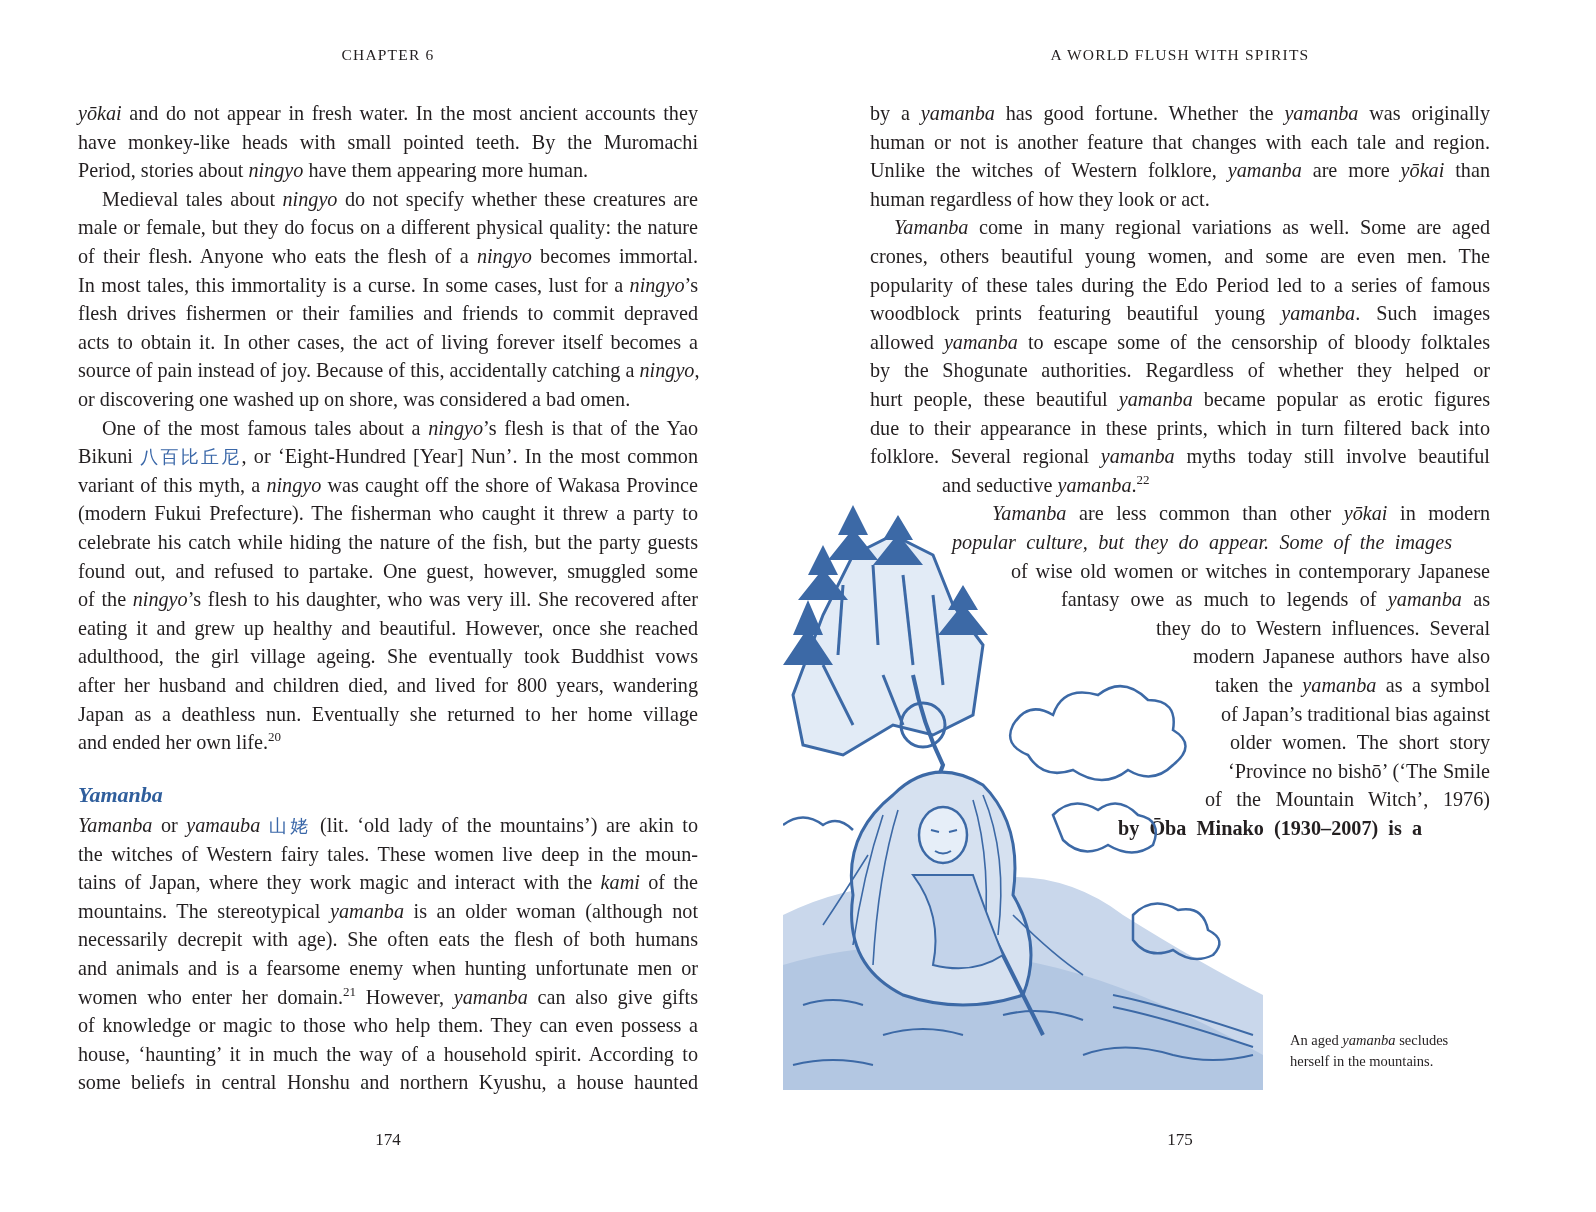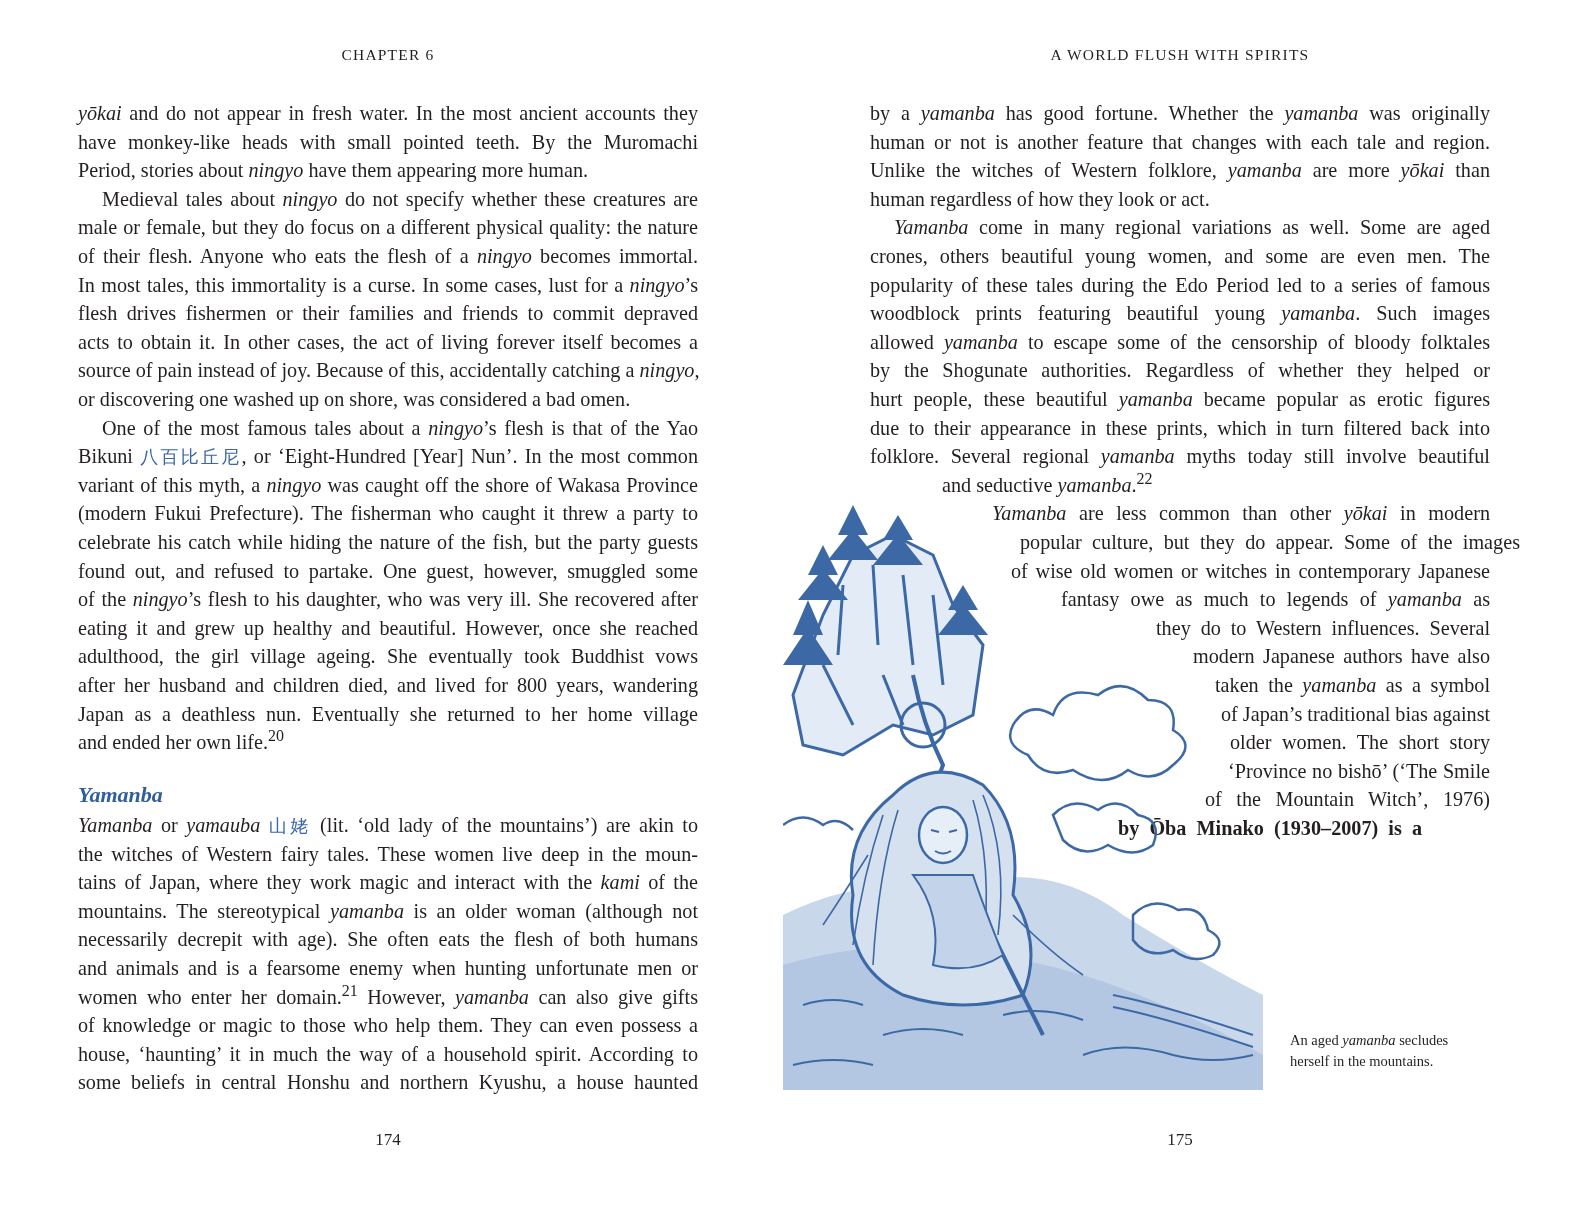--- a/index.html
+++ b/index.html
@@ -8,21 +8,21 @@
   .page { position:absolute; top:0; height:1212px; }
   #page-left { left:0; width:790px; }
   #page-right { left:800px; width:796px; }
   .running-head { position:absolute; top:46px; font-size:15.5px; letter-spacing:1.2px; text-align:center; color:#231f20; }
   .folio { position:absolute; top:1130px; font-size:17px; text-align:center; }
   .line { position:absolute; font-size:20.2px; line-height:28.6px; height:28.6px; white-space:nowrap; }
   .just { text-align:justify; text-align-last:justify; }
   .left { text-align:left; }
   i { font-style:italic; }
   .kanji { color:#3a67a8; font-family:"DejaVu Sans",sans-serif; font-size:18px; }
-  sup { font-size:16px; vertical-align:8px; line-height:0;margin-top:12px; }
+  sup { font-size:13px; vertical-align:8px; line-height:0;margin-top:12px; }
   .subhead { position:absolute; font-size:22px; font-style:italic; font-weight:bold; color:#2f5e9c; }
   .caption { position:absolute; left:1290px; top:1030px; width:160px; font-family:Liberation Serif, serif; font-size:14.5px; line-height:21px; color:#231f20; }
   .illus { position:absolute; left:783px; top:495px; width:480px; height:595px; }
 </style>
 </head>
 <body>
 
 <div class="page" id="page-left">
   <div class="running-head" style="left:78px;width:620px;">CHAPTER 6</div>
   <div id="left-body">
@@ -78,21 +78,21 @@
     <div class="line just" style="left: 870px; width: 620px; top: 242px;">crones, others beautiful young women, and some are even men. The</div>
     <div class="line just" style="left: 870px; width: 620px; top: 270.6px;">popularity of these tales during the Edo Period led to a series of famous</div>
     <div class="line just" style="left: 870px; width: 620px; top: 299.2px;">woodblock prints featuring beautiful young <i>yamanba</i>. Such images</div>
     <div class="line just" style="left: 870px; width: 620px; top: 327.8px;">allowed <i>yamanba</i> to escape some of the censorship of bloody folktales</div>
     <div class="line just" style="left: 870px; width: 620px; top: 356.4px;">by the Shogunate authorities. Regardless of whether they helped or</div>
     <div class="line just" style="left: 870px; width: 620px; top: 385px;">hurt people, these beautiful <i>yamanba</i> became popular as erotic figures</div>
     <div class="line just" style="left: 870px; width: 620px; top: 413.6px;">due to their appearance in these prints, which in turn filtered back into</div>
     <div class="line just" style="left: 870px; width: 620px; top: 442.2px;">folklore. Several regional <i>yamanba</i> myths today still involve beautiful</div>
     <div class="line left" style="left: 942px; width: 548px; top: 470.8px;">and seductive <i>yamanba</i>.<sup>22</sup></div>
     <div class="line just" style="left: 992px; width: 498px; top: 499.4px;"><i>Yamanba</i> are less common than other <i>yōkai</i> in modern</div>
-    <div class="line just" style="left: 1020px; width: 500px; top: 528px;">popular culture, but they do appear. Some of the images</div>
+    <div class="line just" style="left: 952px; width: 500px; top: 528px; font-style: italic;">popular culture, but they do appear. Some of the images</div>
     <div class="line just" style="left: 1011px; width: 479px; top: 556.6px;">of wise old women or witches in contemporary Japanese</div>
     <div class="line just" style="left: 1061px; width: 429px; top: 585.2px;">fantasy owe as much to legends of <i>yamanba</i> as</div>
     <div class="line just" style="left: 1156px; width: 334px; top: 613.8px;">they do to Western influences. Several</div>
     <div class="line just" style="left: 1193px; width: 297px; top: 642.4px;">modern Japanese authors have also</div>
     <div class="line just" style="left: 1215px; width: 275px; top: 671px;">taken the <i>yamanba</i> as a symbol</div>
     <div class="line just" style="left: 1221px; width: 269px; top: 699.6px;">of Japan’s traditional bias against</div>
     <div class="line just" style="left: 1230px; width: 260px; top: 728.2px;">older women. The short story</div>
     <div class="line just" style="left: 1228px; width: 262px; top: 756.8px;">‘Province no bishō’ (‘The Smile</div>
     <div class="line just" style="left: 1205px; width: 285px; top: 785.4px;">of the Mountain Witch’, 1976)</div>
     <div class="line just" style="left: 1118px; width: 304px; top: 814px; font-weight: bold;">by Ōba Minako (1930–2007) is a</div>

